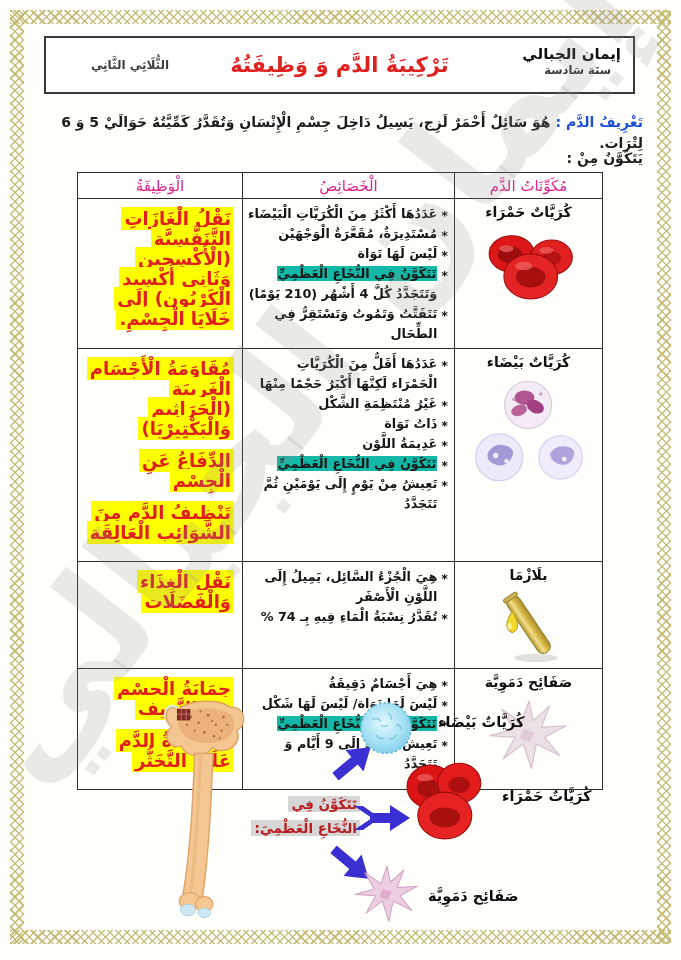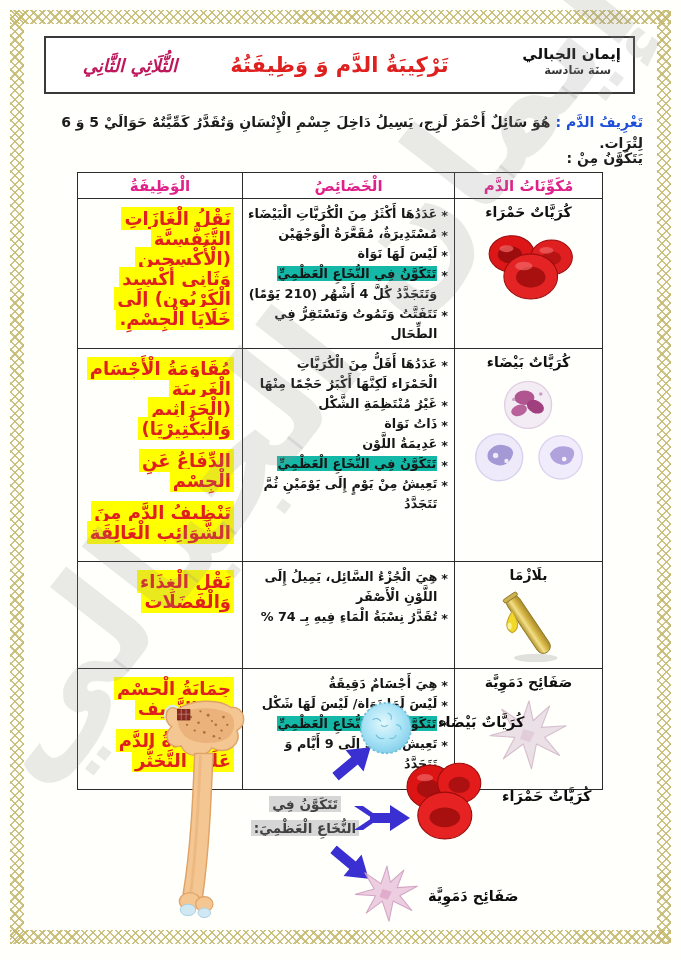--- a/index.html
+++ b/index.html
@@ -25,58 +25,58 @@
   .header-box {
     position:absolute; top:36px; right:46px; left:44px; height:58px;
     border:2px solid #3a3a3a; background:#fff; display:flex; align-items:stretch;
   }
   .hdr-author { width:168px; padding:7px 12px 0 0; }
   .author-name { font-weight:bold; font-size:15px; color:#111; }
   .grade { font-size:11.5px; color:#333; margin-top:0; padding-right:10px;font-weight:bold; }
   .hdr-title { flex:1; display:flex; align-items:center; justify-content:center; }
   .doc-title { color:#e01f1f; font-weight:bold; font-size:21px; letter-spacing:.2px; }
   .hdr-trimester { width:168px; display:flex; align-items:center; justify-content:center; }
-  .trimester { font-size:18px; font-weight:bold; color:#be185d;font-style:italic; }
+  .trimester { font-size:12px; font-weight:bold; color:#404040; }
 
   
   .definition { position:absolute; top:112px; right:38px; left:38px; font-size:14px; color:#1c1c1c; font-weight:600; line-height:1.5; }
   .def-label { color:#1d4ed8; font-weight:bold; font-size:14px; }
   .intro { position:absolute; top:150px; right:38px; font-size:14px; font-weight:600; color:#1c1c1c; }
 
   
   table.main {
     position:absolute; top:172px; right:78px; width:525px;
     border-collapse:collapse; table-layout:fixed; direction:rtl;
   }
   table.main th, table.main td { border:1.5px solid #2b2b2b; vertical-align:top; }
   th.col-comp  { width:148px; }
   th.col-chars { width:212px; }
   th.col-func  { width:165px; }
-  table.main th { height:26px; color:#e0218a; font-size:15px; font-weight:bold; text-align:center; vertical-align:middle; background:#fff;margin-top:20px; }
+  table.main th { height:26px; color:#e0218a; font-size:15px; font-weight:normal; text-align:center; vertical-align:middle; background:#fff;margin-top:20px; }
   td.comp { text-align:center; padding:5px 2px; }
   .comp-name { font-weight:bold; font-size:14px; color:#111; }
   .comp-img { margin:6px auto 0; display:block; }
   td.chars { padding:5px 6px 4px 4px; font-size:12.8px; color:#161616; font-weight:600; }
   .char-item { display:flex; gap:4px; line-height:20px; }
   .star { font-weight:bold; flex:0 0 auto; transform:translateY(2px); }
   .char-text { display:inline; }
   .hl-gray { background:#14b8a6; padding:0 1px; }
   td.funcs { padding:10px 8px 6px; }
   .func-item { margin-bottom:12px; line-height:20px; font-size:18px; }
   .hl-yellow {
     background:#ffff00; color:#e01f1f; font-weight:bold; padding:1px 3px;
     -webkit-box-decoration-break:clone; box-decoration-break:clone;
   }
 
   
   .diagram { position:absolute; top:692px; left:0; right:0; height:242px; }
   .bone { position:absolute; left:158px; top:4px; }
   .marrow-label {
-    position:absolute; left:250px; top:100px; width:110px; text-align:center;
-    font-size:13.5px; font-weight:bold; color:#404040; line-height:1.8;
+    position:absolute; left:250px; top:100px; width:110px; text-align:right;
+    font-size:13.5px; font-weight:bold; color:#b91c1c; line-height:1.8;
   }
   .marrow-label span { background:#d6d6d6; padding:0 3px; -webkit-box-decoration-break:clone; box-decoration-break:clone; }
   .arrow { position:absolute; }
   .arrow-up    { left:330px; top:56px;  transform:rotate(-40deg); }
   .arrow-right { left:352px; top:112px; }
   .arrow-down  { left:328px; top:158px; transform:rotate(40deg); }
   .cell-img { position:absolute; }
   .img-wbc      { left:352px; top:6px; }
   .img-rbc-diag { left:398px; top:64px; }
   .img-plt-diag { left:350px; top:168px; }

